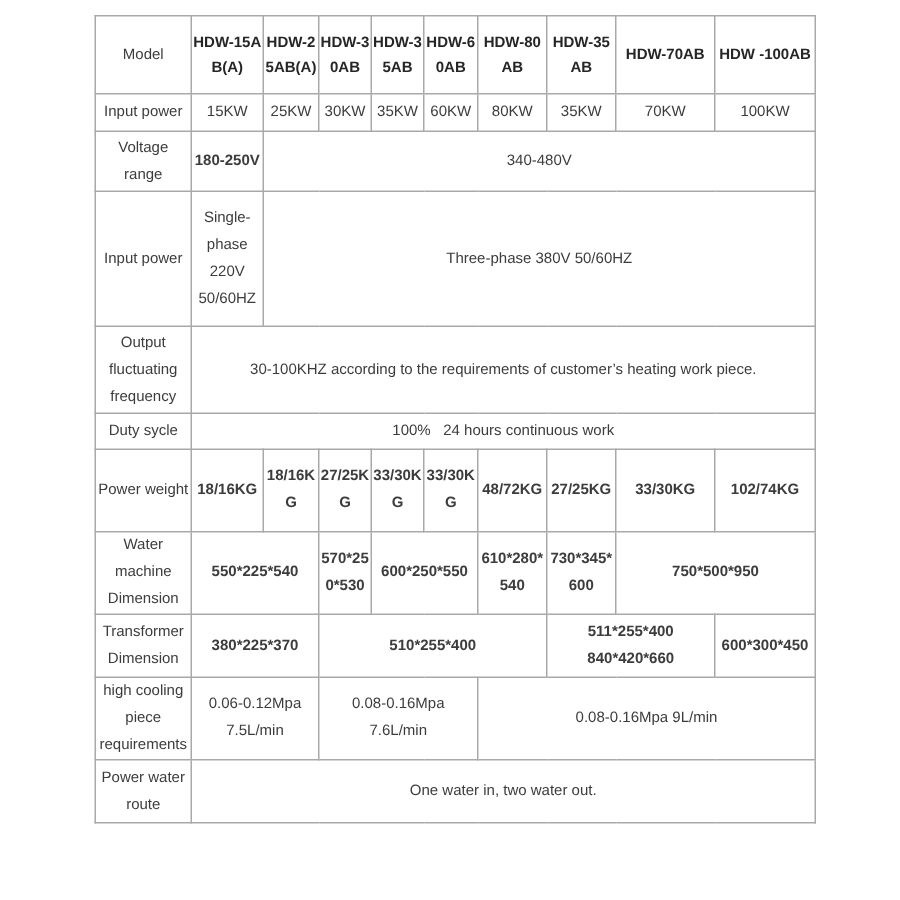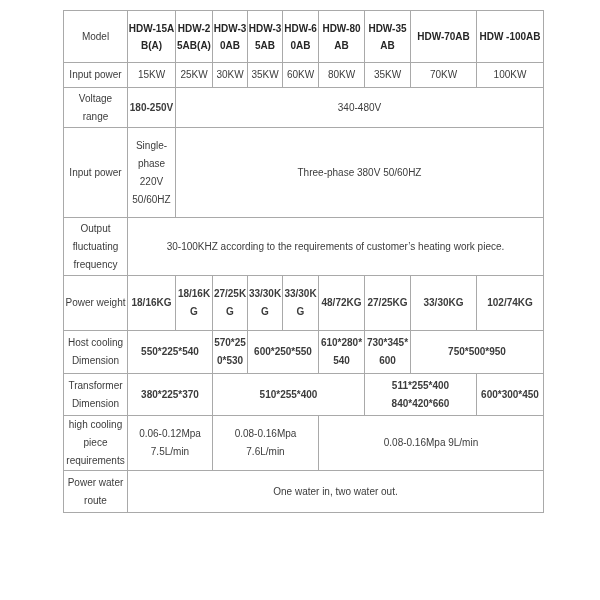--- a/index.html
+++ b/index.html
@@ -92,36 +92,40 @@
       <td class="lbl">Input power</td>
       <td>Single-phase 220V 50/60HZ</td>
       <td colspan="8">Three-phase 380V 50/60HZ</td>
     </tr>
 
     <tr style="height:58px">
       <td class="lbl">Output fluctuating frequency</td>
       <td colspan="9">30-100KHZ according to the requirements of customer’s heating work piece.</td>
     </tr>
 
+    <tr style="height:24px">
+      <td class="lbl">Duty sycle</td>
+      <td colspan="9" class="pre">100%   24 hours continuous work</td>
+    </tr>
 
     <tr style="height:55px">
       <td class="lbl">Power weight</td>
       <td class="ba">18/16KG</td>
       <td class="ba">18/16KG</td>
       <td class="ba">27/25KG</td>
       <td class="ba">33/30KG</td>
       <td class="ba">33/30KG</td>
       <td class="ba">48/72KG</td>
       <td class="ba">27/25KG</td>
       <td class="ba">33/30KG</td>
       <td class="ba">102/74KG</td>
     </tr>
 
     <tr style="height:43px">
-      <td class="lbl">Host cooling Dimension</td>
+      <td class="lbl">Water machine Dimension</td>
       <td colspan="2" class="ba">550*225*540</td>
       <td class="ba">570*250*530</td>
       <td colspan="2" class="ba">600*250*550</td>
       <td class="ba">610*280*540</td>
       <td class="ba">730*345*600</td>
       <td colspan="2" class="ba">750*500*950</td>
     </tr>
 
     <tr style="height:42px">
       <td class="lbl">Transformer Dimension</td>

